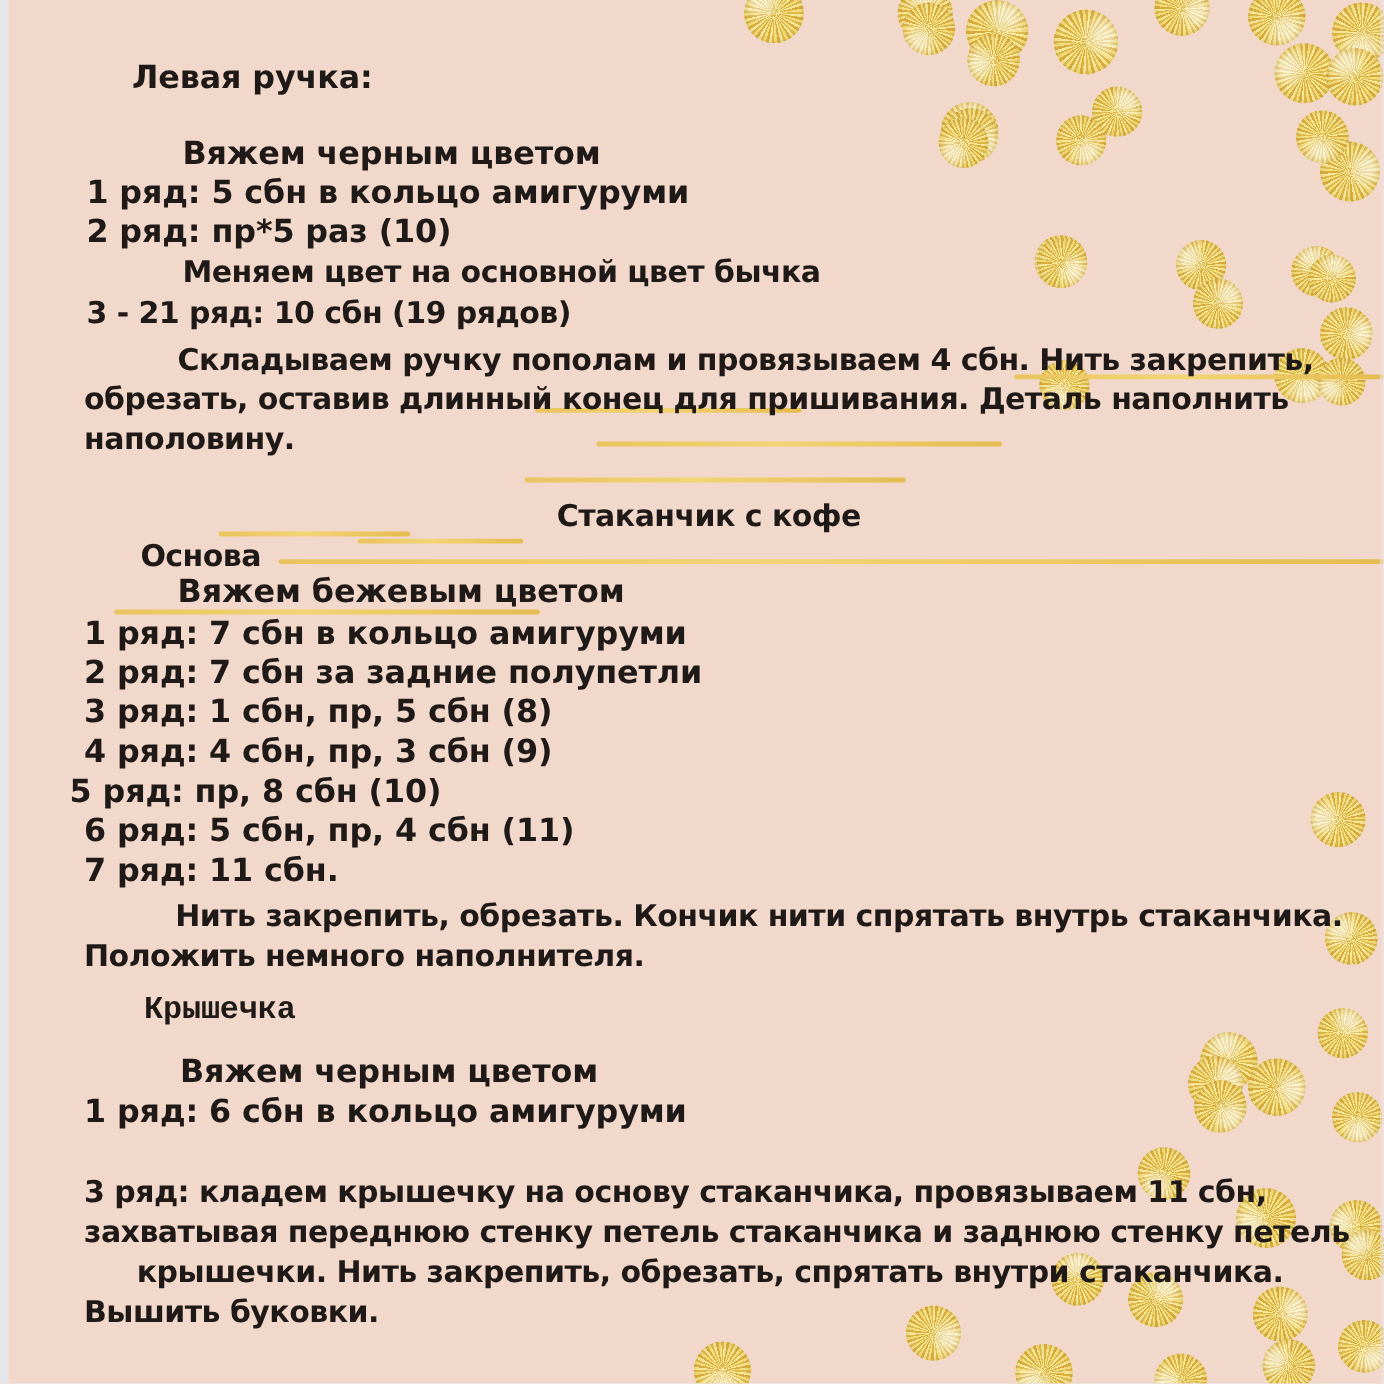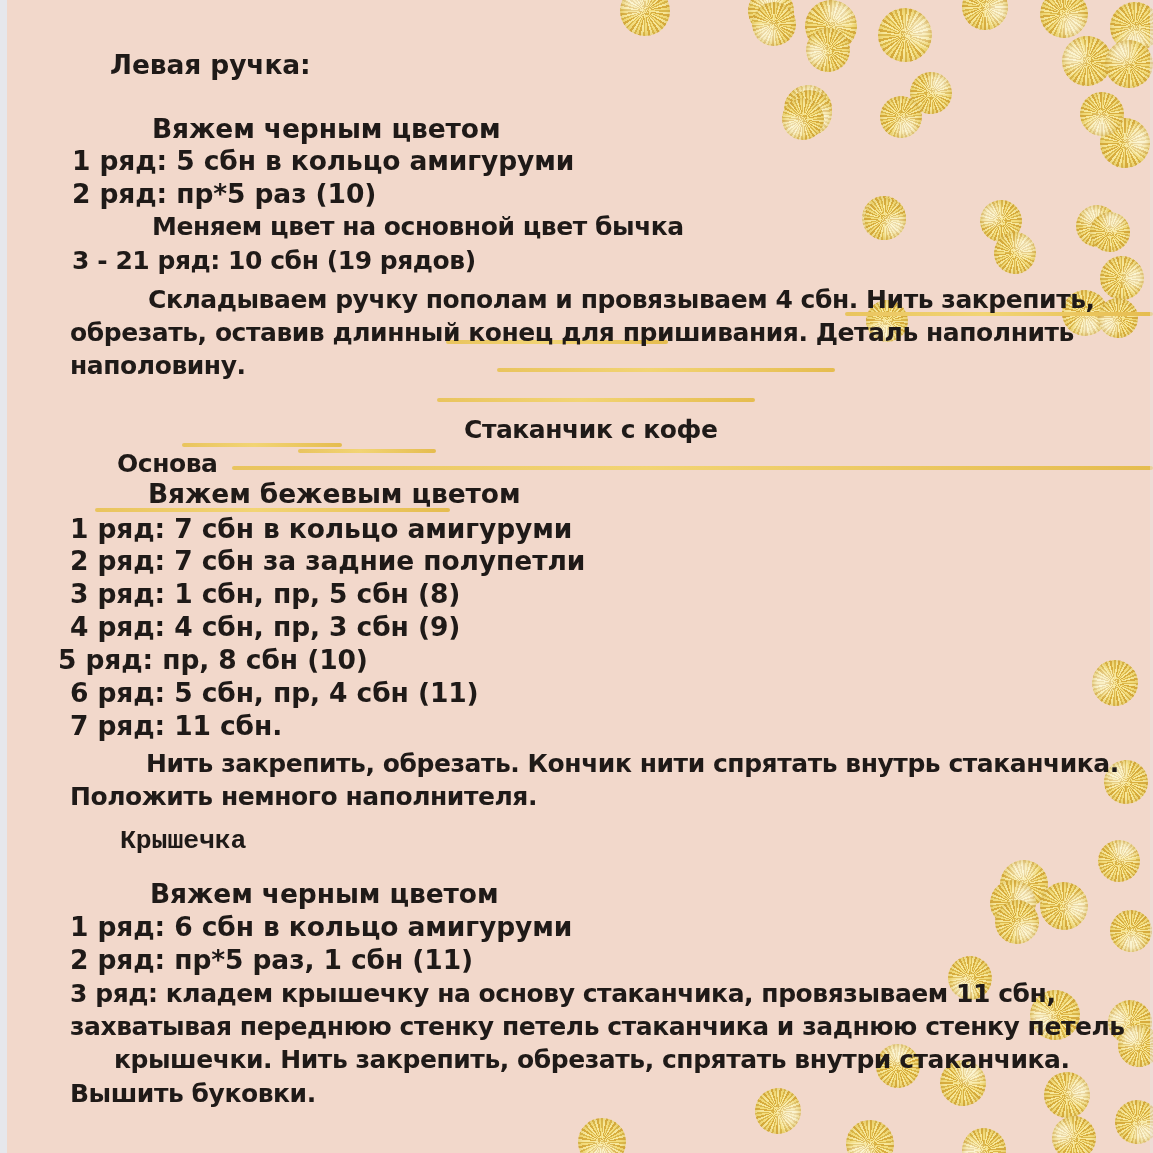--- a/index.html
+++ b/index.html
@@ -172,20 +172,19 @@
       <div class="ln" style="left: 70px; top: 581px;">3 ряд: 1 сбн, пр, 5 сбн (8)</div>
       <div class="ln" style="left: 70px; top: 614px;">4 ряд: 4 сбн, пр, 3 сбн (9)</div>
       <div class="ln" style="left: 58px; top: 647px;">5 ряд: пр, 8 сбн (10)</div>
       <div class="ln" style="left: 70px; top: 680px;">6 ряд: 5 сбн, пр, 4 сбн (11)</div>
       <div class="ln" style="left: 70px; top: 713px;">7 ряд: 11 сбн.</div>
       <div class="ln cond" style="left: 146px; top: 751px;">Нить закрепить, обрезать. Кончик нити спрятать внутрь стаканчика.</div>
       <div class="ln cond" style="left: 70px; top: 784px;">Положить немного наполнителя.</div>
       <div class="ln" style="left: 120px; top: 828px; font-family: Liberation Mono, monospace;">Крышечка</div>
       <div class="ln" style="left: 150px; top: 881px;">Вяжем черным цветом</div>
       <div class="ln" style="left: 70px; top: 914px;">1 ряд: 6 сбн в кольцо амигуруми</div>
-      <div class="ln" style="left: 70px; top: 947px;">2 ряд: пр*5 раз, 1 сбн (11)</div>
       <div class="ln cond" style="left: 70px; top: 981px;">3 ряд: кладем крышечку на основу стаканчика, провязываем 11 сбн,</div>
       <div class="ln cond" style="left: 70px; top: 1014px;">захватывая переднюю стенку петель стаканчика и заднюю стенку петель</div>
       <div class="ln cond" style="left: 70px; top: 1047px; margin-left: 44px;">крышечки. Нить закрепить, обрезать, спрятать внутри стаканчика.</div>
       <div class="ln cond" style="left: 70px; top: 1081px;">Вышить буковки.</div>
     </div>
 
 </div>
 
 </body></html>

